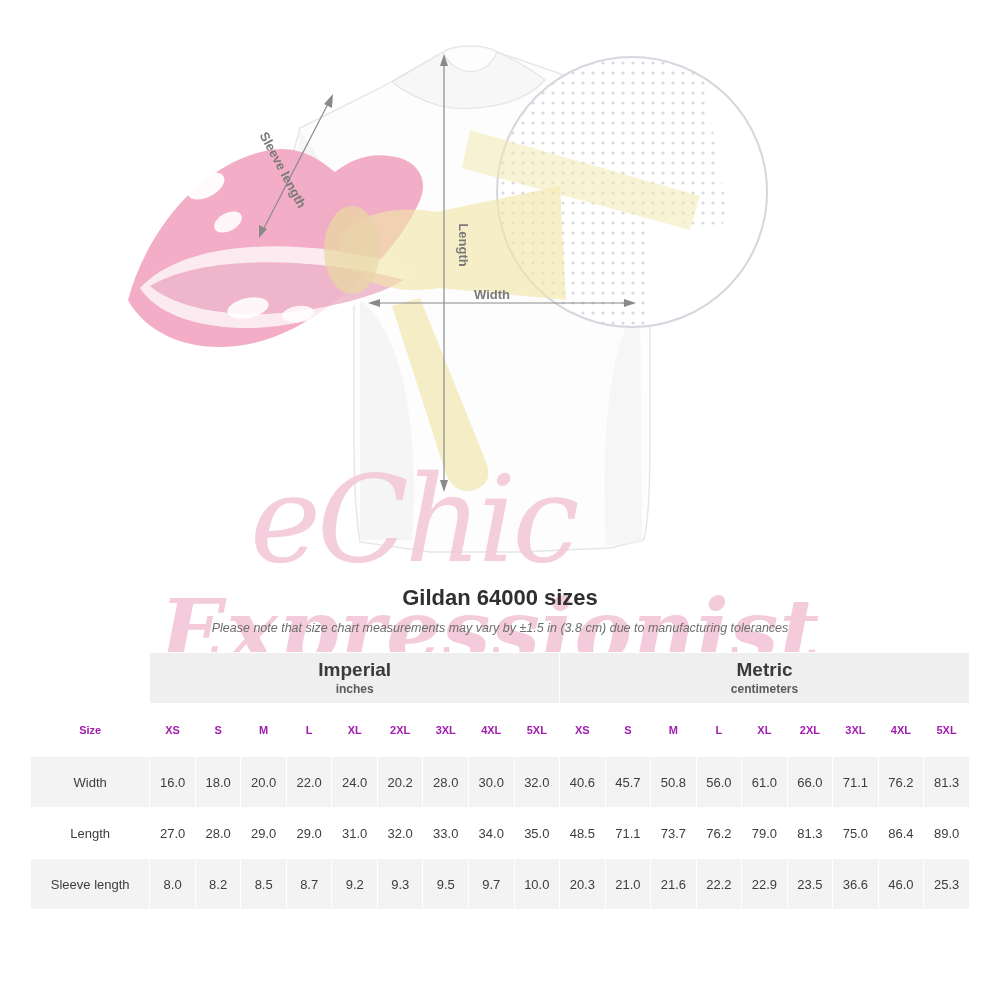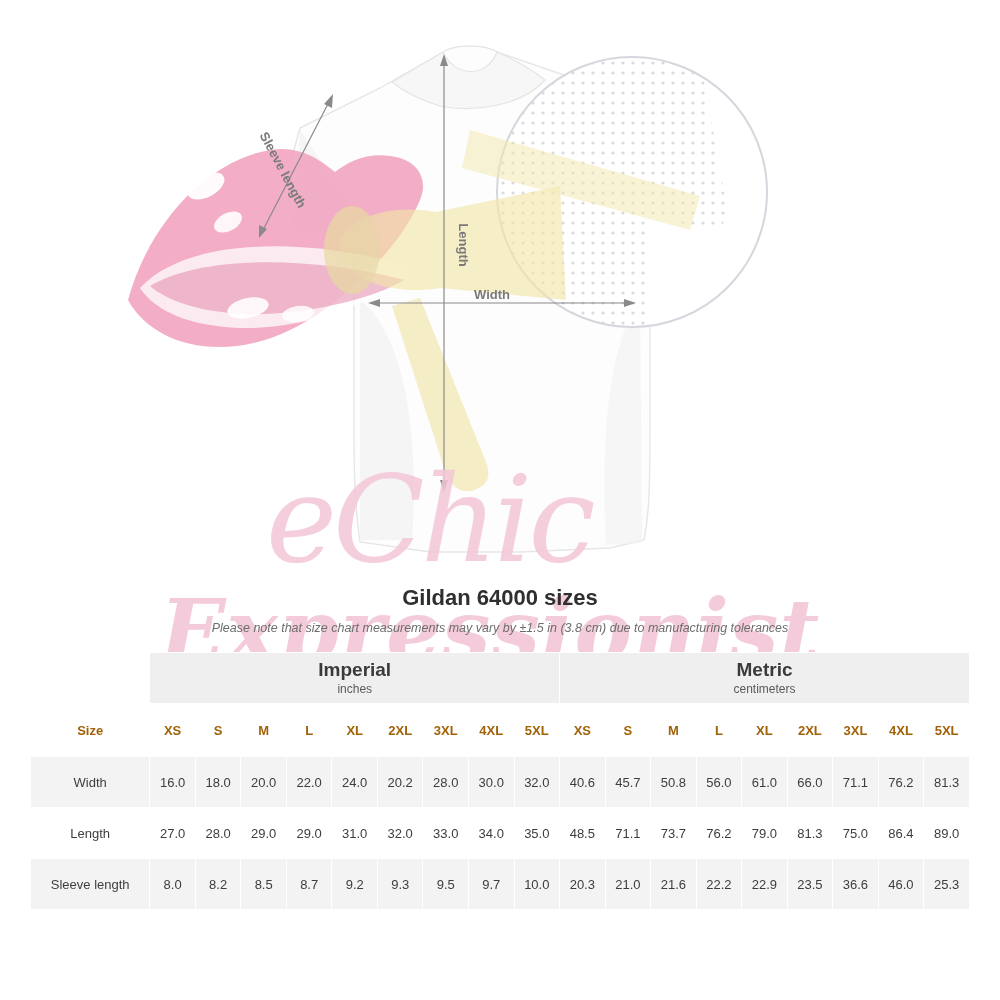--- a/index.html
+++ b/index.html
@@ -38,21 +38,20 @@
   #watermark .wm-line1 {
     position: absolute;
     left: 130px;
     top: 10px;
     font-family: "DejaVu Serif", serif;
     font-style: italic;
     font-size: 120px;
     color: #f3c6d6;
     opacity: .85;
     letter-spacing: -4px;
-    margin-left: 16px;
   }
   #watermark .wm-line2 {
     position: absolute;
     left: 40px;
     top: 140px;
     font-family: "DejaVu Serif", serif;
     font-style: italic;
     font-size: 86px;
     color: #f0bed1;
     opacity: .8;
@@ -111,33 +110,33 @@
   }
   .sys-head .sys-name {
     font-size: 19px;
     font-weight: bold;
     color: #3a3a3a;
     line-height: 1.05;
   }
   .sys-head .sys-unit {
     font-size: 12px;
     font-style: normal;
-    font-weight: normal;
+    font-weight: bold;
     color: #5a5a5a;
     padding-top: 3px;
   }
   .corner-cell {
     background: #ffffff;
     border-color: #ffffff;
   }
   tr.head-row td {
     background: #ffffff;
-    font-size: 13px;
-    font-weight: bold;
-    color: #a16207;
+    font-size: 11px;
+    font-weight: bold;
+    color: #a21caf;
     height: 52px;
   }
   tr.head-row td.row-label-head {
     font-weight: bold;
   }
   tr.data-row td {
     background: #f3f3f3;
     height: 50px;
   }
   tr.data-row.alt td {

